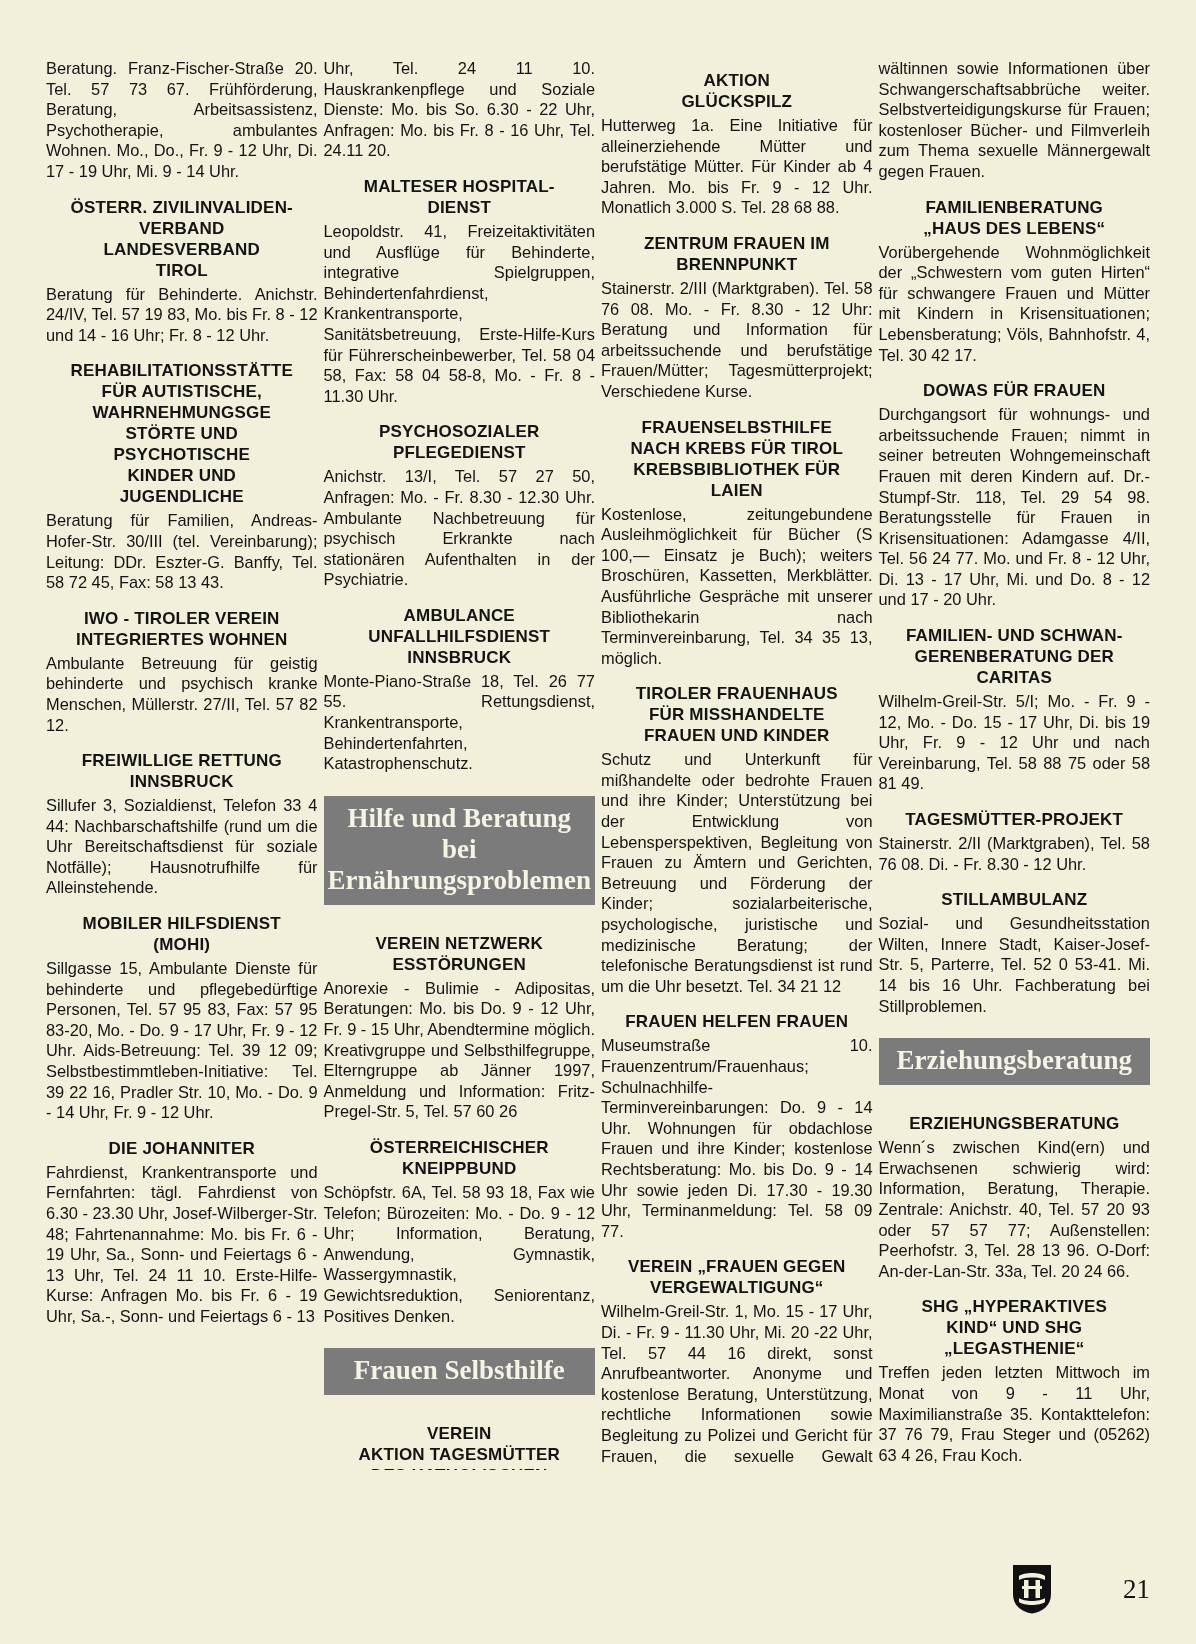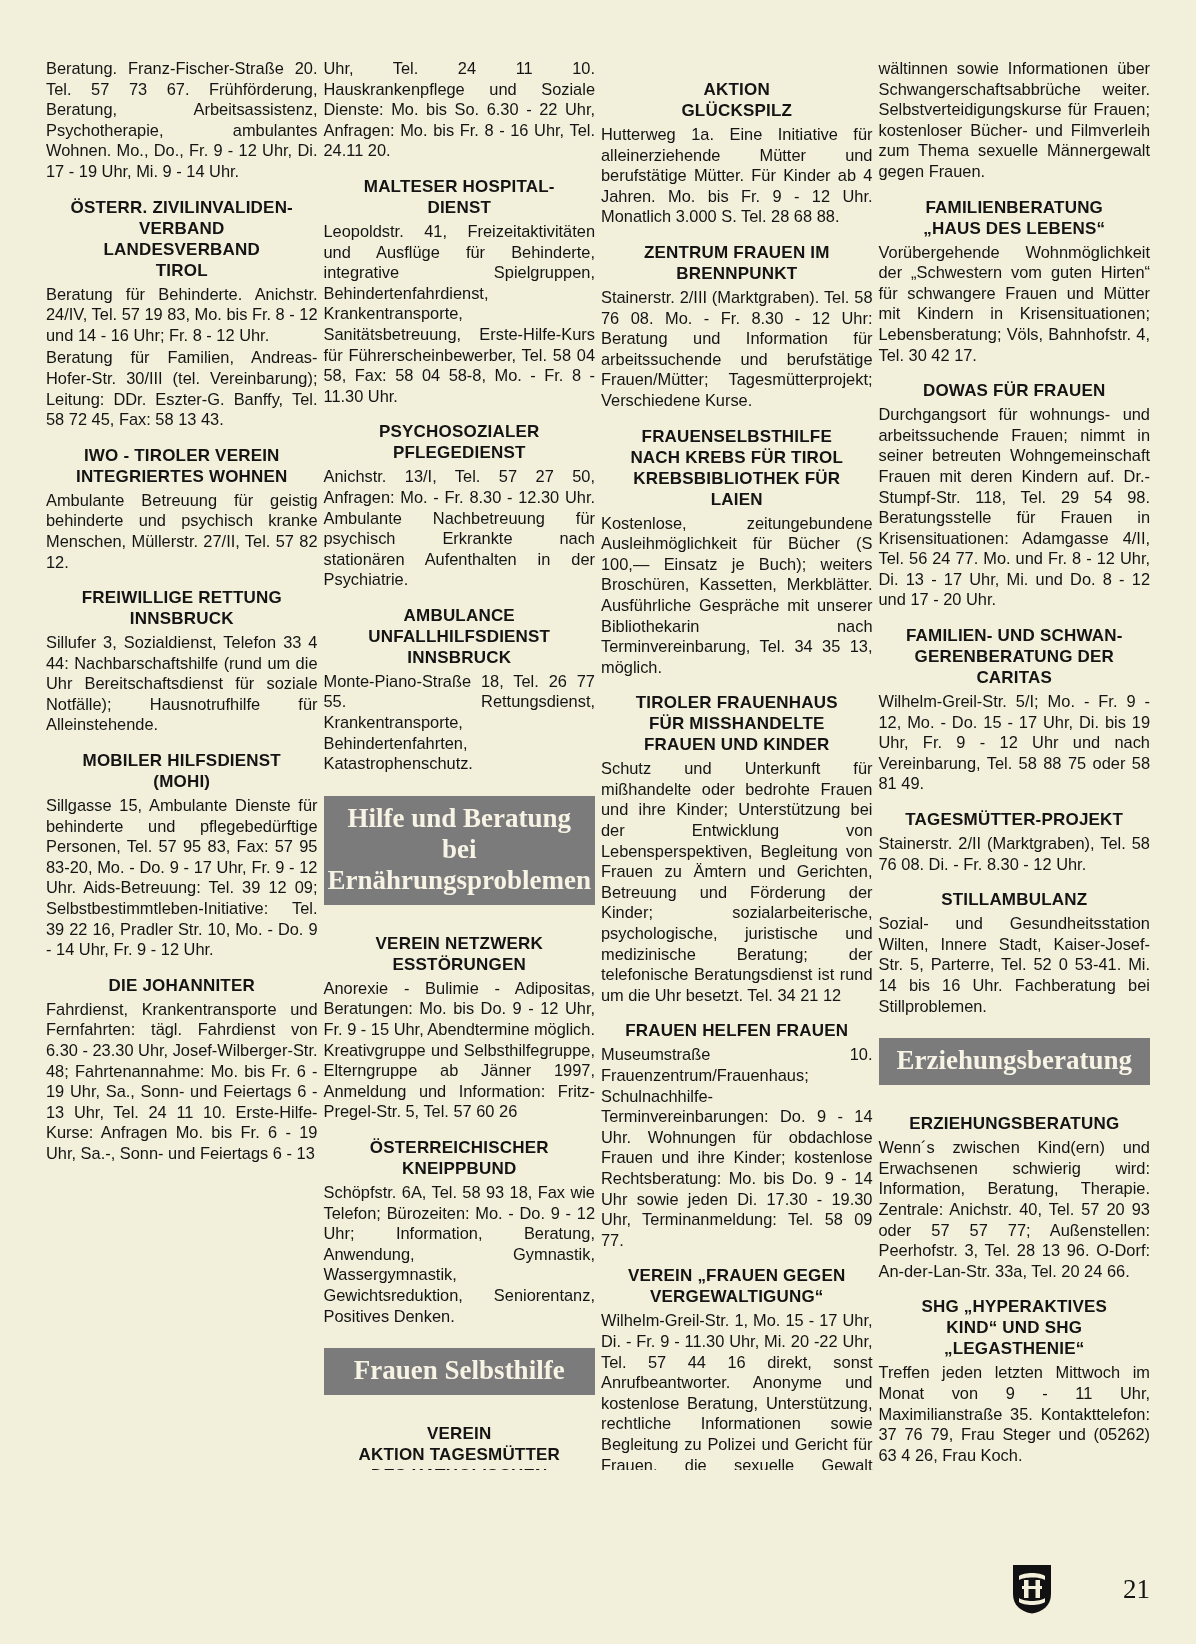--- a/index.html
+++ b/index.html
@@ -24,21 +24,21 @@
   .entry { margin-bottom: 2px; }
   .entry-heading {
     font-weight: bold;
     text-align: center;
     white-space: pre-line;
     font-size: 17px;
     line-height: 21px;
     letter-spacing: 0.2px;
     margin: 15px 0 3px 0;
   }
-  .col .entry:first-child .entry-heading { margin-top: 21px; }
+  .col .entry:first-child .entry-heading { margin-top: 12px; }
   .entry-body {
     font-size: 16.4px;
     line-height: 20.6px;
     text-align: justify;
     hyphens: auto;
     -webkit-hyphens: auto;
   }
   .banner {
     background: var(--banner-bg, #7b7b7b);
     color: var(--banner-text, #f7f4e6);
@@ -85,20 +85,27 @@
         <div class="entry-body">Beratung. Franz-Fischer-Straße 20. Tel. 57 73 67. Frühförderung, Beratung, Arbeitsassistenz, Psychotherapie, ambulantes Wohnen. Mo., Do., Fr. 9 - 12 Uhr, Di. 17 - 19 Uhr, Mi. 9 - 14 Uhr.</div>
       </div>
       <div class="entry">
         <div class="entry-heading">ÖSTERR. ZIVILINVALIDEN-
 VERBAND
 LANDESVERBAND
 TIROL</div>
         <div class="entry-body">Beratung für Behinderte. Anichstr. 24/IV, Tel. 57 19 83, Mo. bis Fr. 8 - 12 und 14 - 16 Uhr; Fr. 8 - 12 Uhr.</div>
       </div>
       <div class="entry">
+        <div class="entry-heading">REHABILITATIONSSTÄTTE
+FÜR AUTISTISCHE,
+WAHRNEHMUNGSGE
+STÖRTE UND
+PSYCHOTISCHE
+KINDER UND
+JUGENDLICHE</div>
         <div class="entry-body">Beratung für Familien, Andreas-Hofer-Str. 30/III (tel. Vereinbarung); Leitung: DDr. Eszter-G. Banffy, Tel. 58 72 45, Fax: 58 13 43.</div>
       </div>
       <div class="entry">
         <div class="entry-heading">IWO - TIROLER VEREIN
 INTEGRIERTES WOHNEN</div>
         <div class="entry-body">Ambulante Betreuung für geistig behinderte und psychisch kranke Menschen, Müllerstr. 27/II, Tel. 57 82 12.</div>
       </div>
       <div class="entry">
         <div class="entry-heading">FREIWILLIGE RETTUNG
 INNSBRUCK</div>

